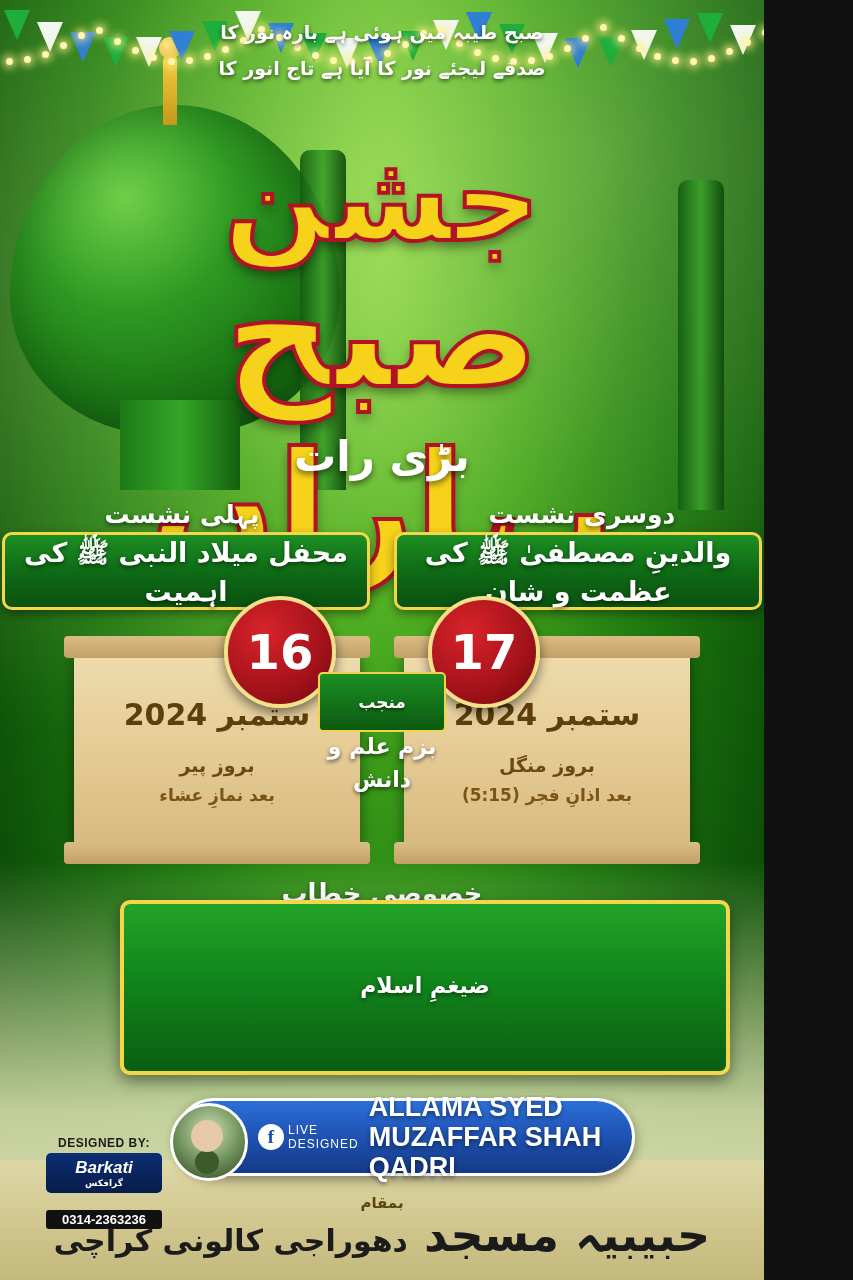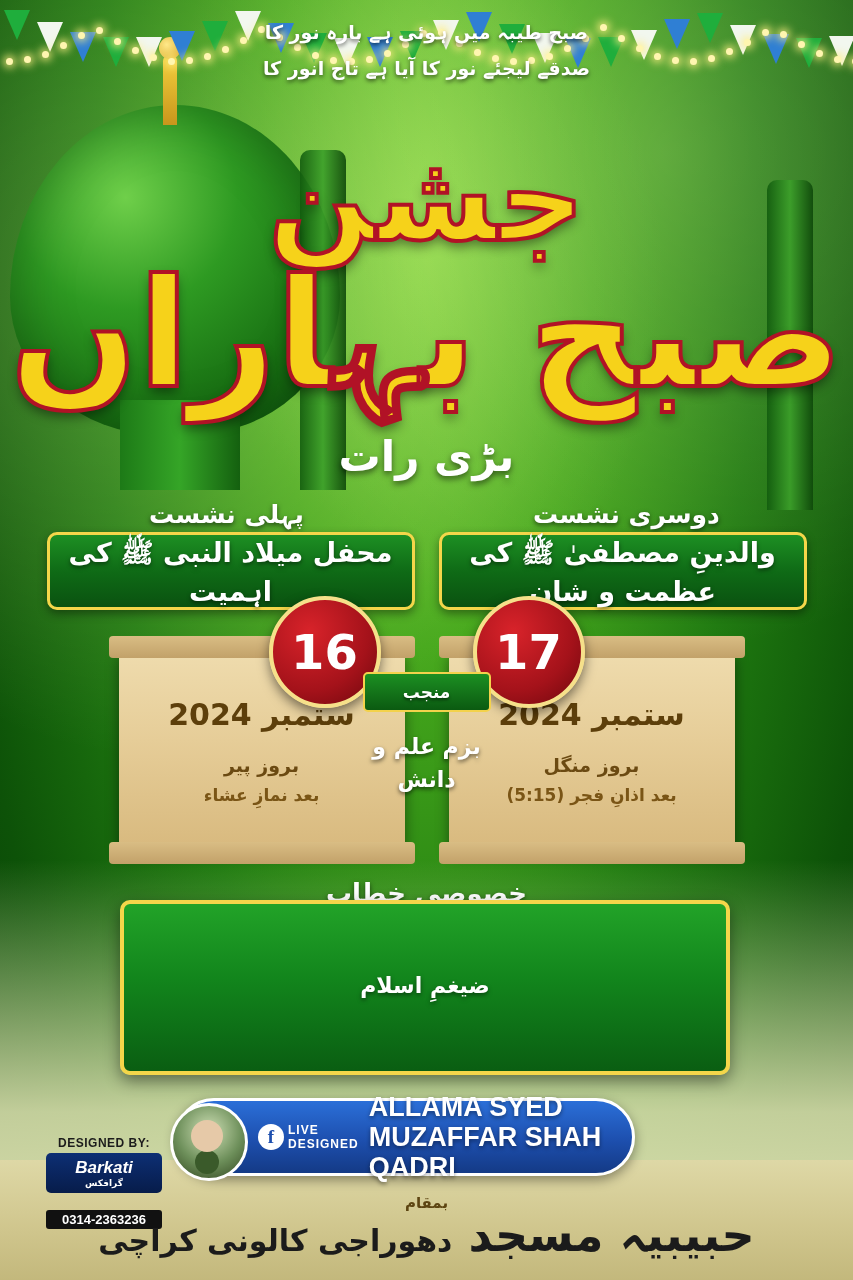--- a/index.html
+++ b/index.html
@@ -5,21 +5,21 @@
   html, body {
     margin: 0;
     padding: 0;
     background: #111;
   }
   body {
     font-family: "Liberation Sans", sans-serif;
   }
   #poster {
     position: relative;
-    width: 853px;
+    width: 764px;
     height: 1280px;
     overflow: hidden;
     background: radial-gradient(ellipse at 50% 18%, #7fd33a 0%, #46a81c 28%, #1f7a10 55%, #0d5208 80%, #073d05 100%);
   }
   
   .bg-glow {
     position: absolute;
     inset: 0;
     background:
       radial-gradient(circle at 22% 22%, rgba(255,255,180,0.25) 0%, rgba(255,255,180,0) 40%),
@@ -281,21 +281,21 @@
     left: 50%;
     transform: translateX(-50%);
     width: 120px;
     text-align: center;
     color: #ffffff;
     font-size: 17px;
     font-weight: bold;
     background: linear-gradient(to bottom, #1c8f22, #0b5a11);
     border: 2px solid #f3d24c;
     border-radius: 5px;
-    padding: 8px 2px;
+    padding: 18px 2px;
     text-shadow: 0 2px 3px rgba(0,0,0,0.5);
     z-index: 5;
   }
   .center-sub {
     position: absolute;
     top: 730px;
     left: 50%;
     transform: translateX(-50%);
     width: 150px;
     text-align: center;
@@ -436,21 +436,21 @@
     font-weight: bold;
     font-size: 19px;
     display: flex;
     align-items: center;
     justify-content: center;
     font-family: "Liberation Serif", serif;
   }
   .live-tag {
     color: #ffffff;
     font-size: 12px;
-    font-weight: bold;
+    font-weight: normal;
     letter-spacing: 1px;
   }
   .live-name {
     color: #ffffff;
     font-size: 27px;
     font-weight: bold;
     line-height: 1.12;
     text-shadow: 0 2px 4px rgba(0,0,0,0.45);
   }
   

